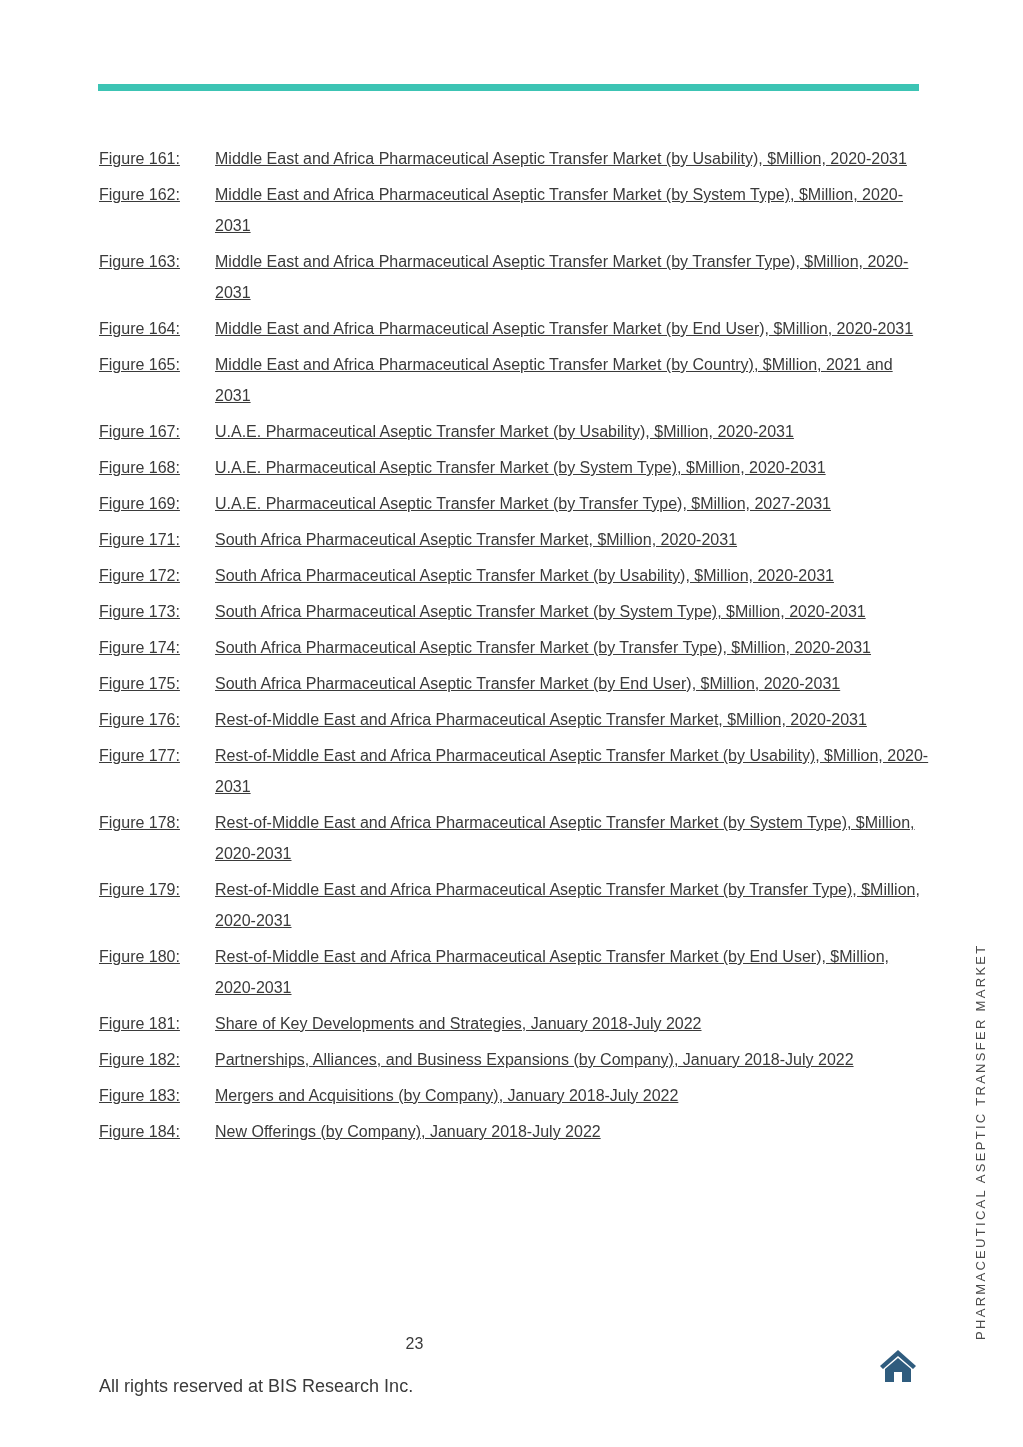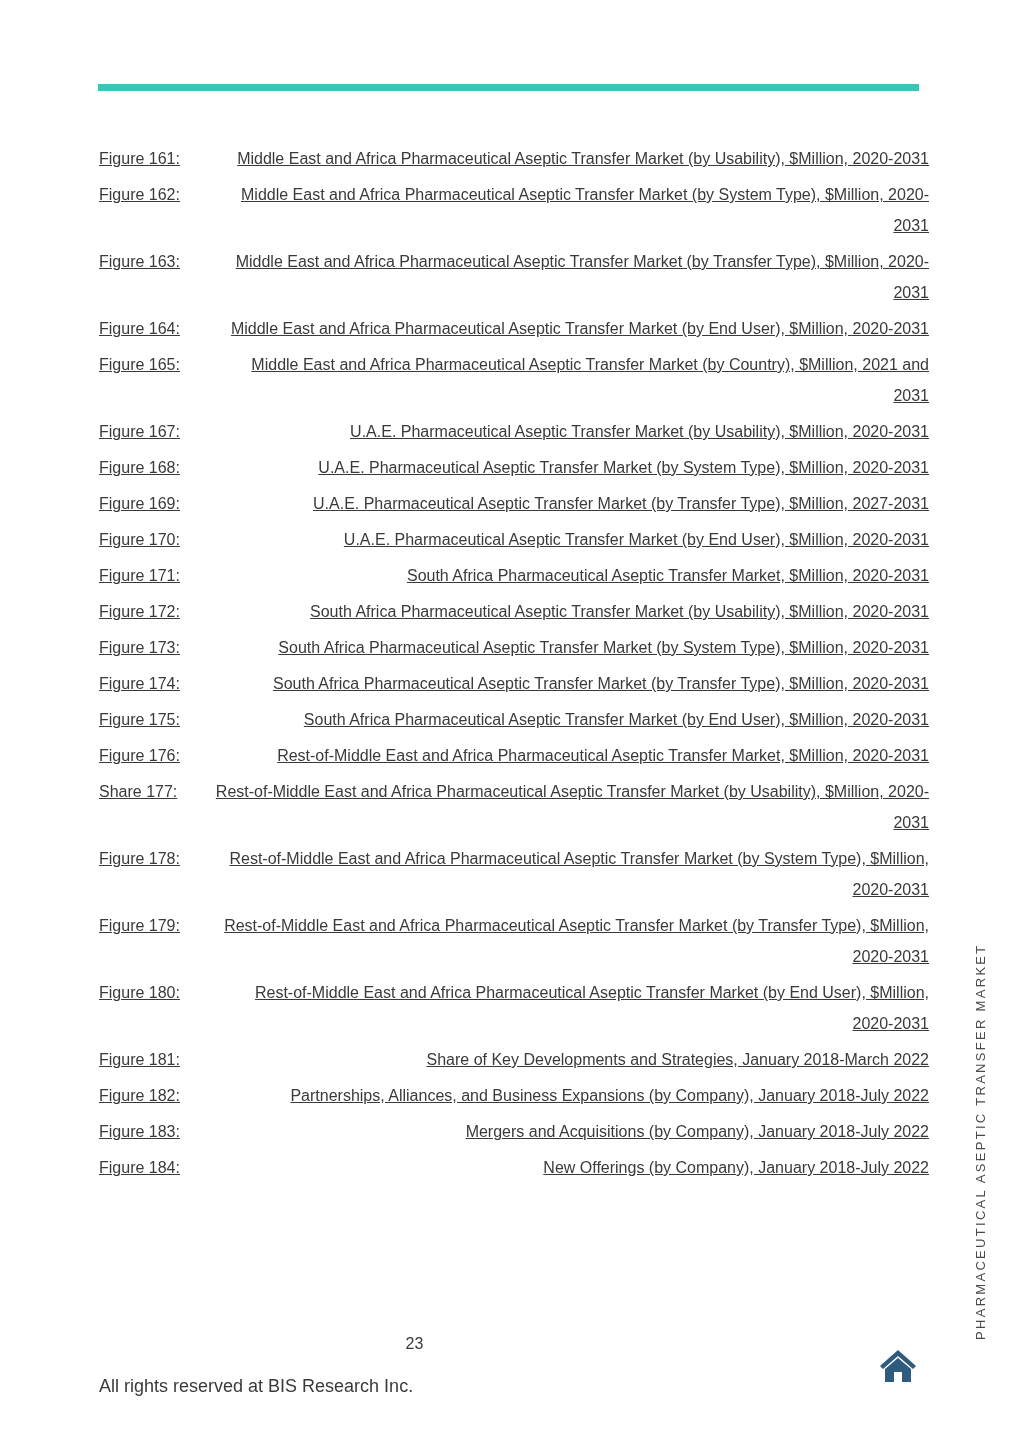--- a/index.html
+++ b/index.html
@@ -2,21 +2,21 @@
 <html><head>
 <meta charset="utf-8">
 <style>
   html, body { margin: 0; padding: 0; background: #ffffff; }
   body { width: 1023px; height: 1447px; position: relative; overflow: hidden;
          font-family: "Liberation Sans", sans-serif; color: #3a3a3a; }
   .top-rule { position: absolute; left: 98px; top: 84px; width: 821px; height: 7px; background: #3cc4b4; }
   .fig-list { position: absolute; left: 99px; top: 143px; width: 830px; margin: 0; padding: 0; list-style: none; text-decoration: underline; }
   .fig-item { display: flex; font-size: 16px; line-height: 31px; margin-bottom: 5px; }
   .fig-num { width: 116px; flex: 0 0 116px; white-space: nowrap; }
-  .fig-title { flex: 1 1 auto; text-align: right; }
+  .fig-title { flex: 1 1 auto; }
   .page-number { position: absolute; left: 0; width: 829px; top: 1335px; text-align: center; font-size: 16px; }
   .footer { position: absolute; left: 99px; top: 1376px; font-size: 18px; }
   .home-btn { position: absolute; left: 878px; top: 1348px; width: 40px; height: 36px; cursor: pointer; }
   .side-title { position: absolute; left: 973px; top: 1340px; transform-origin: 0 0; transform: rotate(-90deg);
                 white-space: nowrap; font-size: 13px; letter-spacing: 2.3px; color: #4a4a4a; }
 </style>
 </head>
 <body>
 
 <div class="top-rule"></div>
@@ -48,24 +48,20 @@
     </li>
   <li class="fig-item">
       <span class="fig-num">Figure 168:</span>
       <span class="fig-title">U.A.E. Pharmaceutical Aseptic Transfer Market (by System Type), $Million, 2020-2031</span>
     </li>
   <li class="fig-item">
       <span class="fig-num">Figure 169:</span>
       <span class="fig-title">U.A.E. Pharmaceutical Aseptic Transfer Market (by Transfer Type), $Million, 2027-2031</span>
     </li>
   <li class="fig-item">
-      <span class="fig-num">Figure 170:</span>
-      <span class="fig-title">U.A.E. Pharmaceutical Aseptic Transfer Market (by End User), $Million, 2020-2031</span>
-    </li>
-  <li class="fig-item">
       <span class="fig-num">Figure 171:</span>
       <span class="fig-title">South Africa Pharmaceutical Aseptic Transfer Market, $Million, 2020-2031</span>
     </li>
   <li class="fig-item">
       <span class="fig-num">Figure 172:</span>
       <span class="fig-title">South Africa Pharmaceutical Aseptic Transfer Market (by Usability), $Million, 2020-2031</span>
     </li>
   <li class="fig-item">
       <span class="fig-num">Figure 173:</span>
       <span class="fig-title">South Africa Pharmaceutical Aseptic Transfer Market (by System Type), $Million, 2020-2031</span>
@@ -76,38 +72,38 @@
     </li>
   <li class="fig-item">
       <span class="fig-num">Figure 175:</span>
       <span class="fig-title">South Africa Pharmaceutical Aseptic Transfer Market (by End User), $Million, 2020-2031</span>
     </li>
   <li class="fig-item">
       <span class="fig-num">Figure 176:</span>
       <span class="fig-title">Rest-of-Middle East and Africa Pharmaceutical Aseptic Transfer Market, $Million, 2020-2031</span>
     </li>
   <li class="fig-item">
-      <span class="fig-num">Share 177:</span>
+      <span class="fig-num">Figure 177:</span>
       <span class="fig-title">Rest-of-Middle East and Africa Pharmaceutical Aseptic Transfer Market (by Usability), $Million, 2020-2031</span>
     </li>
   <li class="fig-item">
       <span class="fig-num">Figure 178:</span>
       <span class="fig-title">Rest-of-Middle East and Africa Pharmaceutical Aseptic Transfer Market (by System Type), $Million, 2020-2031</span>
     </li>
   <li class="fig-item">
       <span class="fig-num">Figure 179:</span>
       <span class="fig-title">Rest-of-Middle East and Africa Pharmaceutical Aseptic Transfer Market (by Transfer Type), $Million, 2020-2031</span>
     </li>
   <li class="fig-item">
       <span class="fig-num">Figure 180:</span>
       <span class="fig-title">Rest-of-Middle East and Africa Pharmaceutical Aseptic Transfer Market (by End User), $Million, 2020-2031</span>
     </li>
   <li class="fig-item">
       <span class="fig-num">Figure 181:</span>
-      <span class="fig-title">Share of Key Developments and Strategies, January 2018-March 2022</span>
+      <span class="fig-title">Share of Key Developments and Strategies, January 2018-July 2022</span>
     </li>
   <li class="fig-item">
       <span class="fig-num">Figure 182:</span>
       <span class="fig-title">Partnerships, Alliances, and Business Expansions (by Company), January 2018-July 2022</span>
     </li>
   <li class="fig-item">
       <span class="fig-num">Figure 183:</span>
       <span class="fig-title">Mergers and Acquisitions (by Company), January 2018-July 2022</span>
     </li>
   <li class="fig-item">

